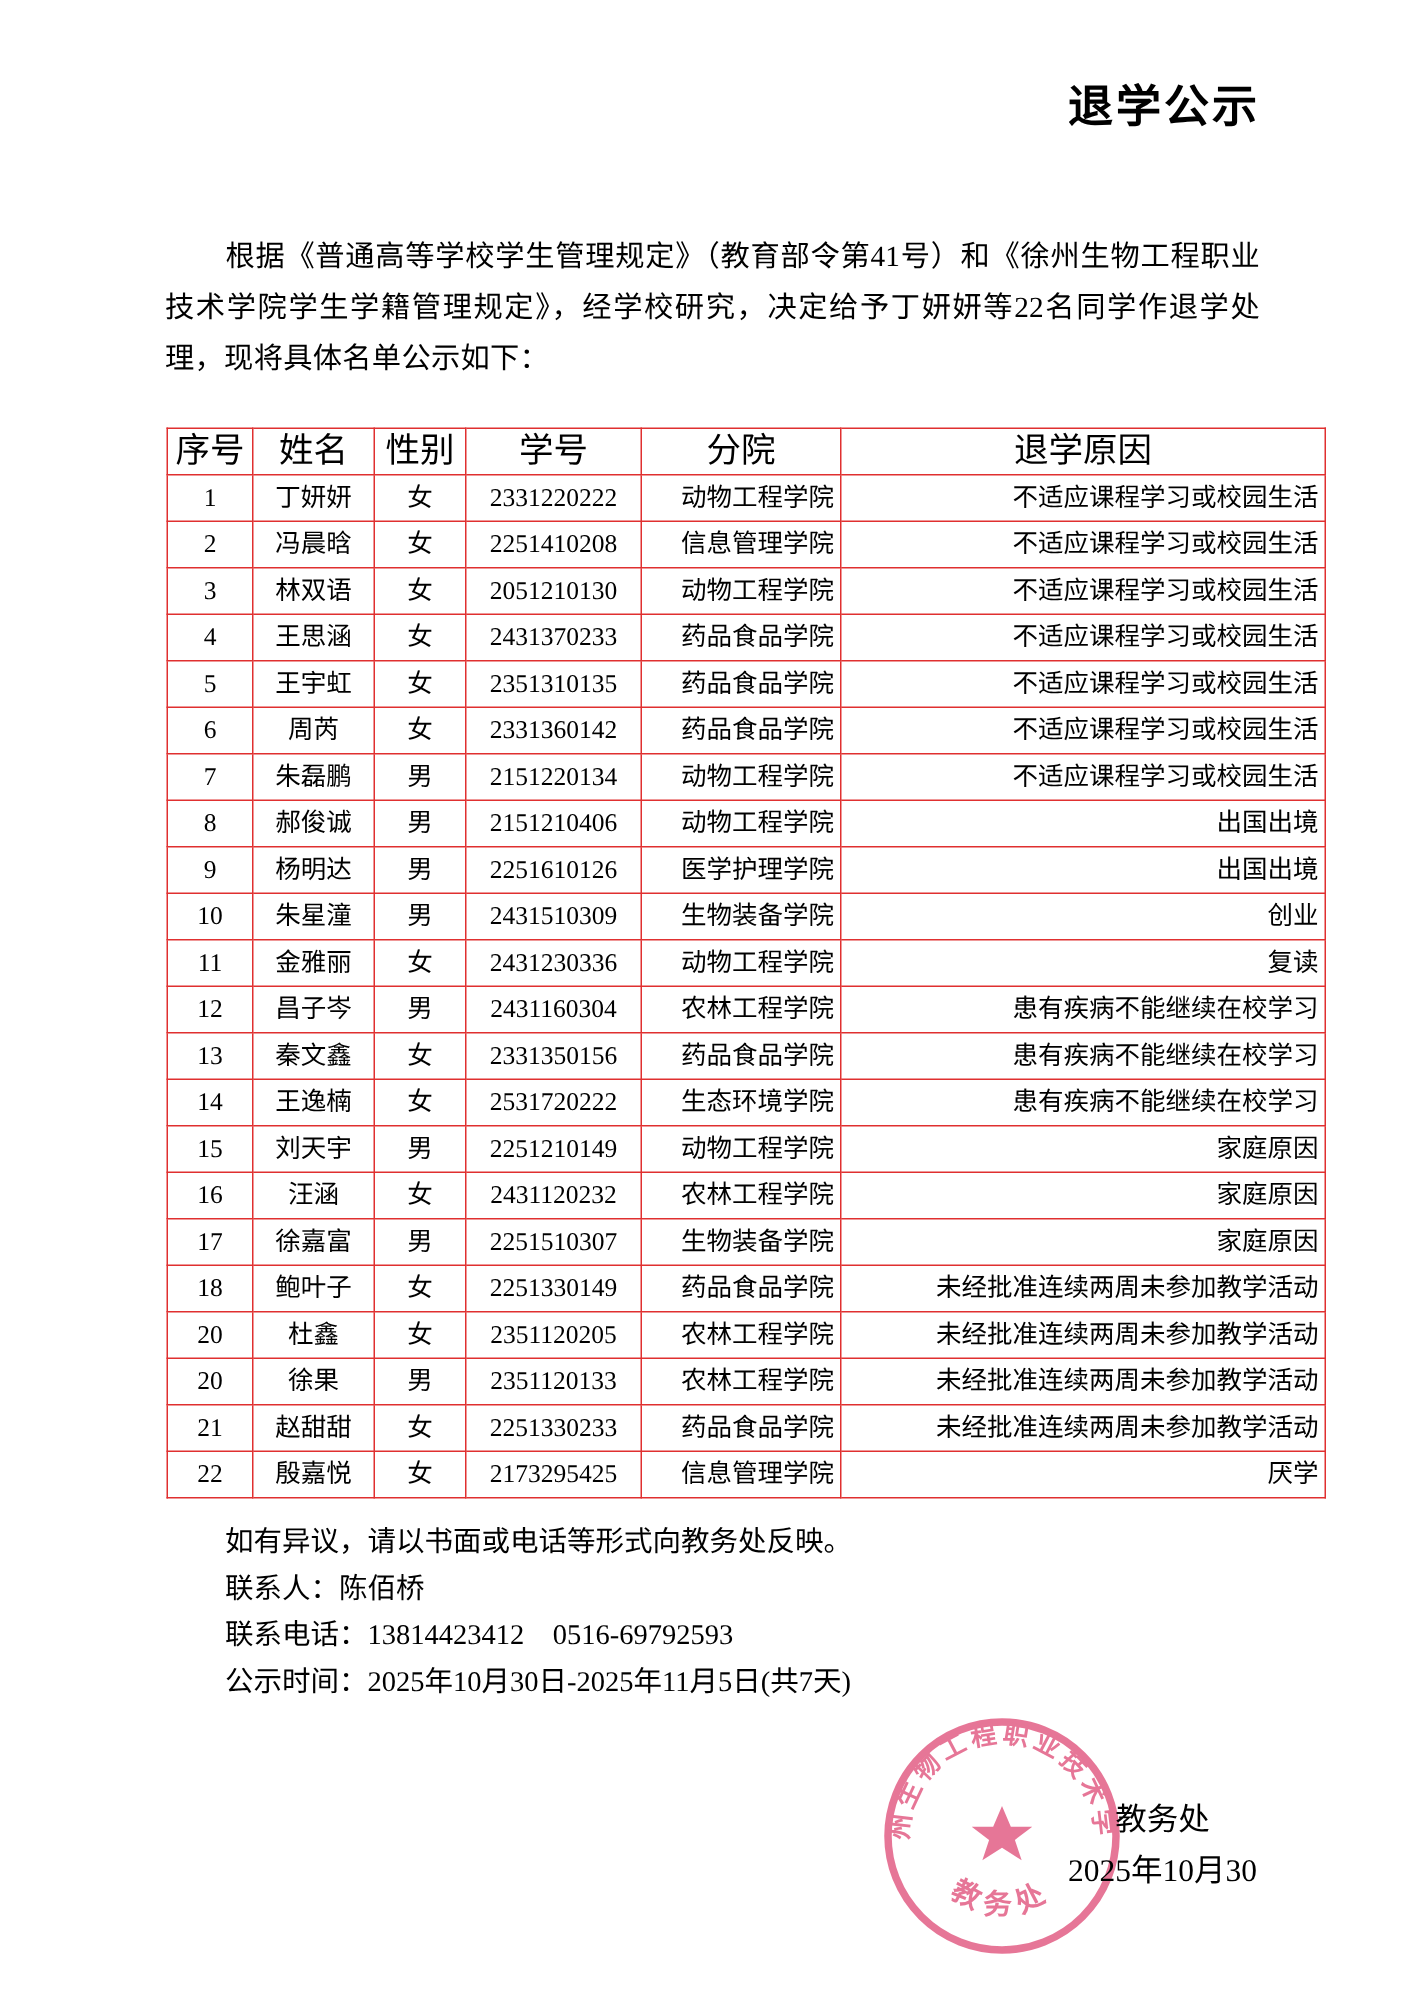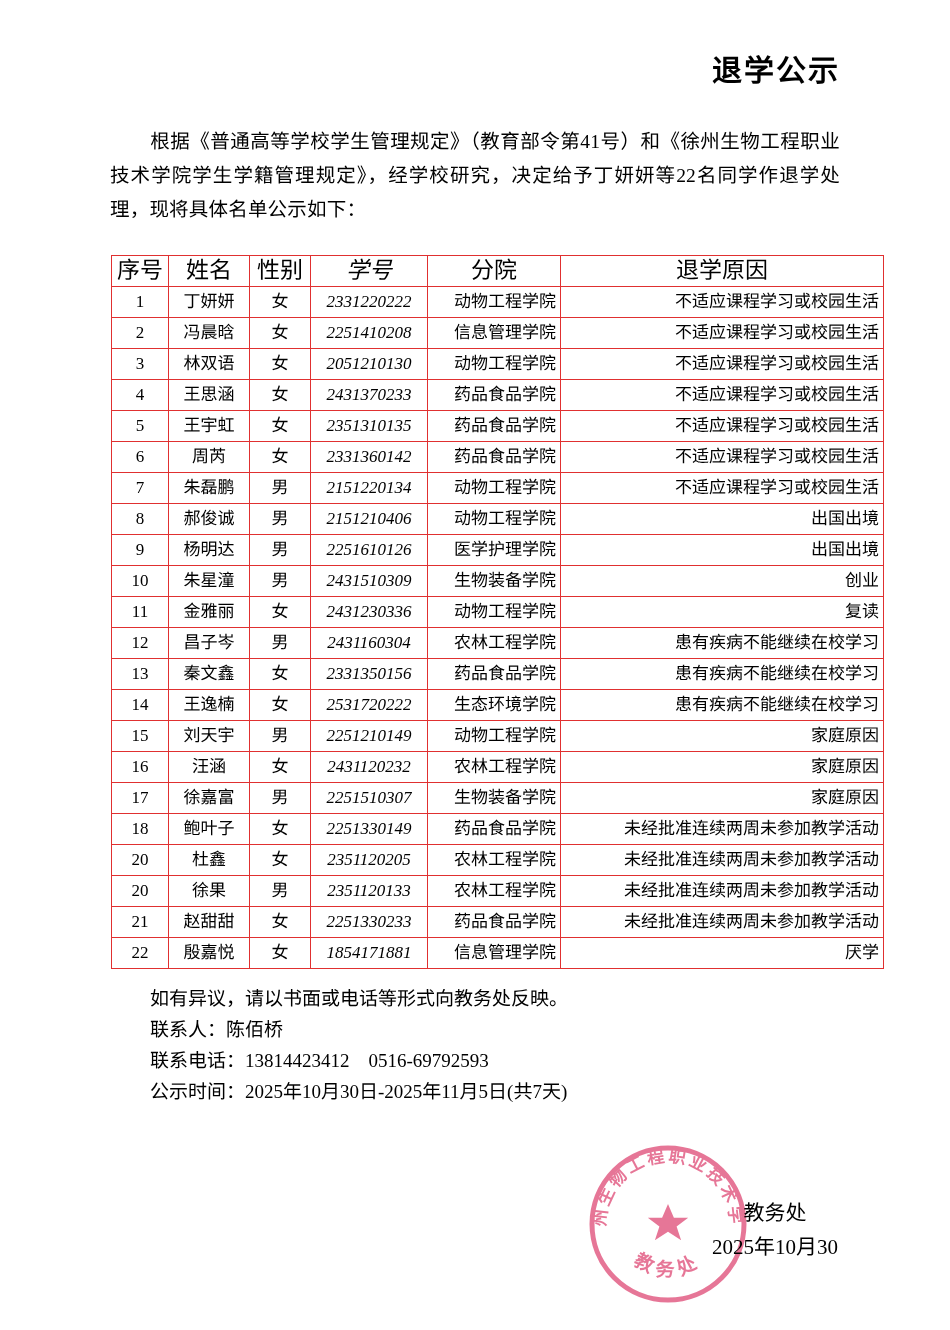--- a/index.html
+++ b/index.html
@@ -25,21 +25,21 @@
   .doc-title {
     text-align: right;
     font-size: 30px;
     font-weight: bold;
     letter-spacing: 2px;
     margin-top: 46px;
     margin-bottom: 0;
     font-family: "Liberation Serif", "DejaVu Serif", serif;
   }
   .intro {
-    margin-top: 35px;
+    margin-top: 65px;
     font-size: 19.5px;
     line-height: 34px;
     text-align: justify;
     text-justify: inter-ideograph;
     letter-spacing: 0.2px;
   }
   .intro .indent {
     display: inline-block;
     width: 40px;
   }
@@ -59,21 +59,21 @@
     font-weight: normal;
     font-family: "Liberation Serif", "DejaVu Serif", serif;
   }
   table.roster th {
     text-align: center;
     font-size: 23px;
   }
   .col-idx  { width: 48px;  text-align: center; }
   .col-name { width: 72px;  text-align: center; }
   .col-sex  { width: 52px;  text-align: center; }
-  .col-id   { width: 108px; text-align: center; font-style: italic; }
+  .col-id   { width: 108px; text-align: center; }
   .col-dept { width: 124px; text-align: right; padding-left: 6px; }
   .col-rsn  { width: 314px; text-align: right; padding-left: 6px; }
   .notes {
     margin-top: 14px;
     font-size: 19px;
     line-height: 31px;
     padding-left: 40px;
   }
   .notes div { white-space: pre; }
   .signature {
@@ -283,21 +283,21 @@
         <td class="col-name">赵甜甜</td>
         <td class="col-sex">女</td>
         <td class="col-id">2251330233</td>
         <td class="col-dept">药品食品学院</td>
         <td class="col-rsn">未经批准连续两周未参加教学活动</td>
       </tr>
       <tr>
         <td class="col-idx">22</td>
         <td class="col-name">殷嘉悦</td>
         <td class="col-sex">女</td>
-        <td class="col-id">1854171881</td>
+        <td class="col-id">2173295425</td>
         <td class="col-dept">信息管理学院</td>
         <td class="col-rsn">厌学</td>
       </tr>
     </tbody>
   </table>
 
   <div class="notes">
     <div>如有异议，请以书面或电话等形式向教务处反映。</div>
     <div>联系人：陈佰桥</div>
     <div>联系电话：13814423412　0516-69792593</div>

